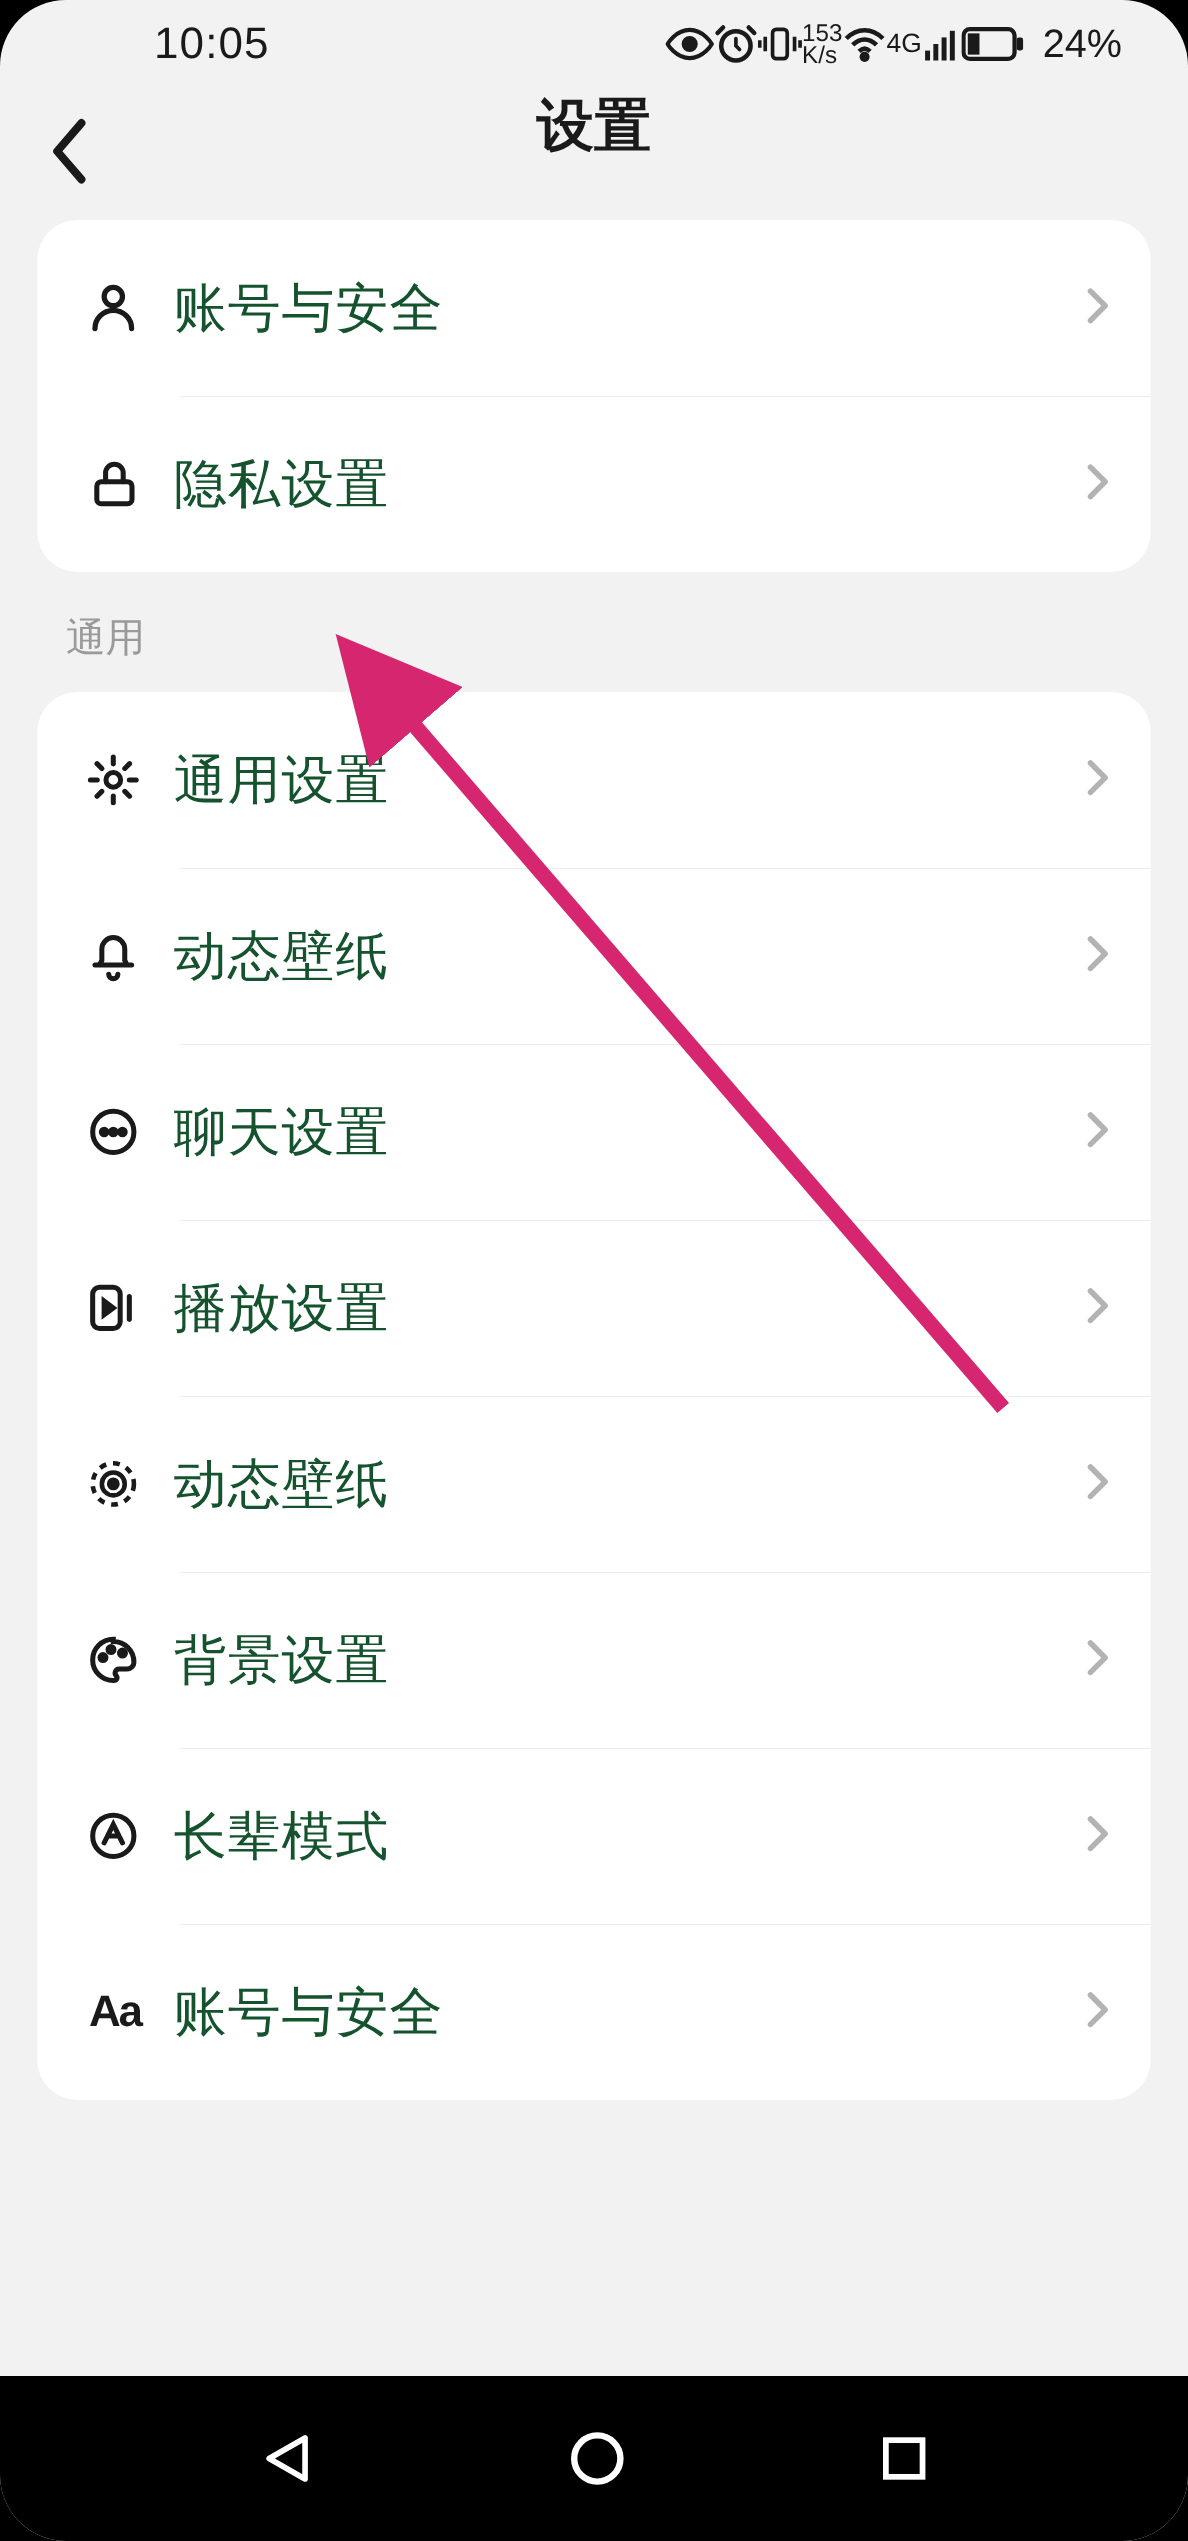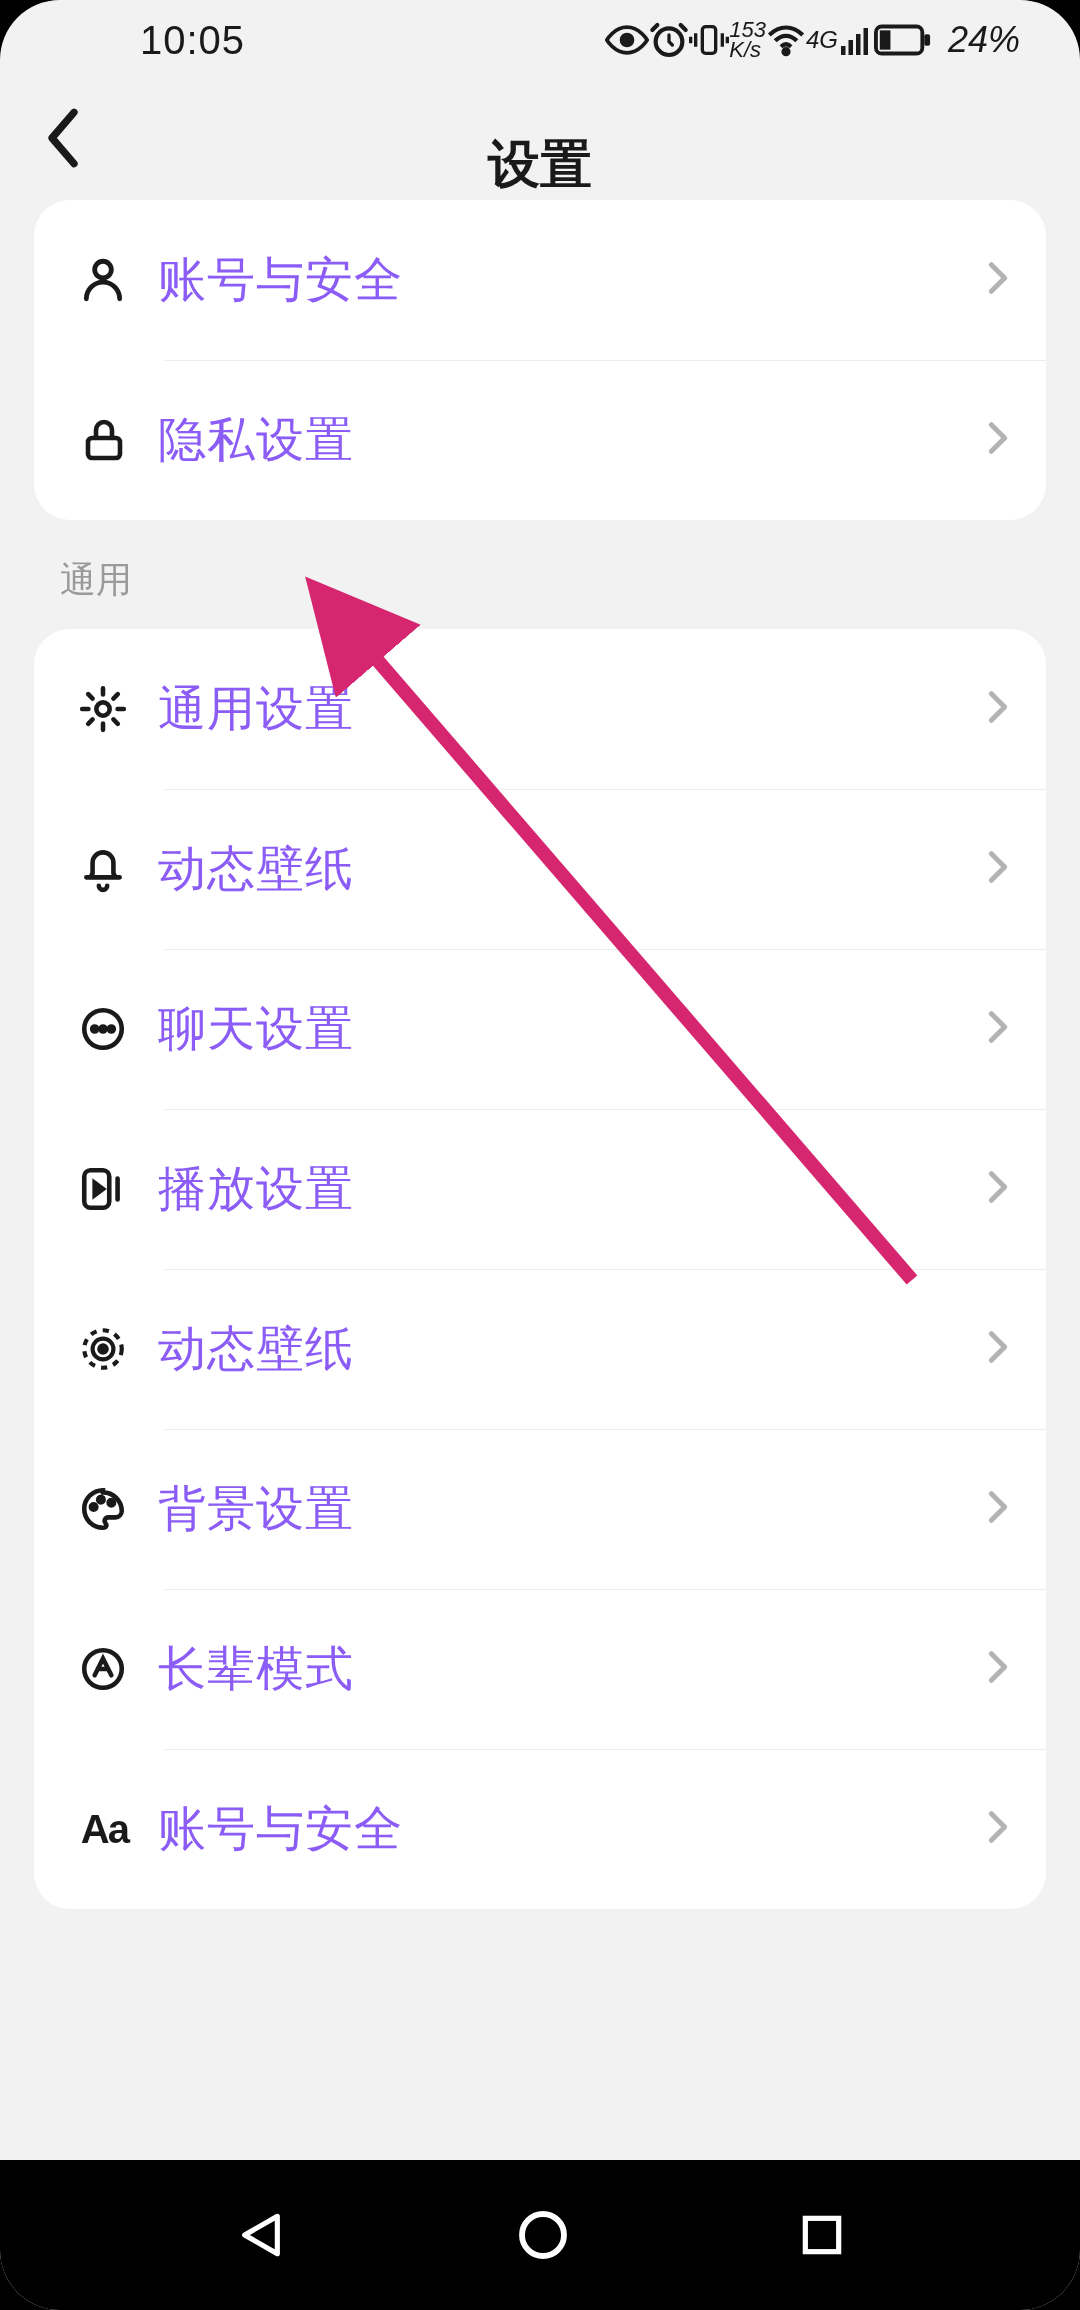--- a/index.html
+++ b/index.html
@@ -24,35 +24,35 @@
     .status-bar {
       height: 80px;
       display: flex;
       align-items: center;
       justify-content: space-between;
       padding: 0 60px 0 140px;
       font-size: 36px;
       color: #1a1a1a;
     }
     .status-time { font-size: 40px; letter-spacing: 1px; }
-    .status-right { display: flex; align-items: center; gap: 0; font-style: italic; }
+    .status-right { display: flex; align-items: center; gap: 0; }
     .status-right svg { display: block; }
     .speed-col {
       display: flex;
       flex-direction: column;
       align-items: flex-start;
       line-height: 0.9;
       font-size: 22px;
     }
     .battery-pct { font-size: 36px; margin-left: 16px; }
 
     .header {
       height: 120px;
       display: flex;
-      align-items: flex-end;
+      align-items: flex-start;
       position: relative;
       padding: 0 30px;
     }
     .back-btn {
       position: absolute;
       left: 40px;
       top: 50%;
       transform: translateY(-50%);
     }
     .header-title {
@@ -85,21 +85,21 @@
     }
     .row .icon-slot {
       width: 60px;
       display: flex;
       align-items: center;
       justify-content: flex-end;
     }
     .row .label {
       flex: 1;
       font-size: 48px;
-      color: #8b5cf6;
+      color: #14532d;
       margin-left: 30px;
       letter-spacing: 1px;
     }
     .row .chev { color: #b0b0b0; }
     .row + .row::before {
       content: "";
       position: absolute;
       left: 130px;
       right: 0;
       top: 0;

